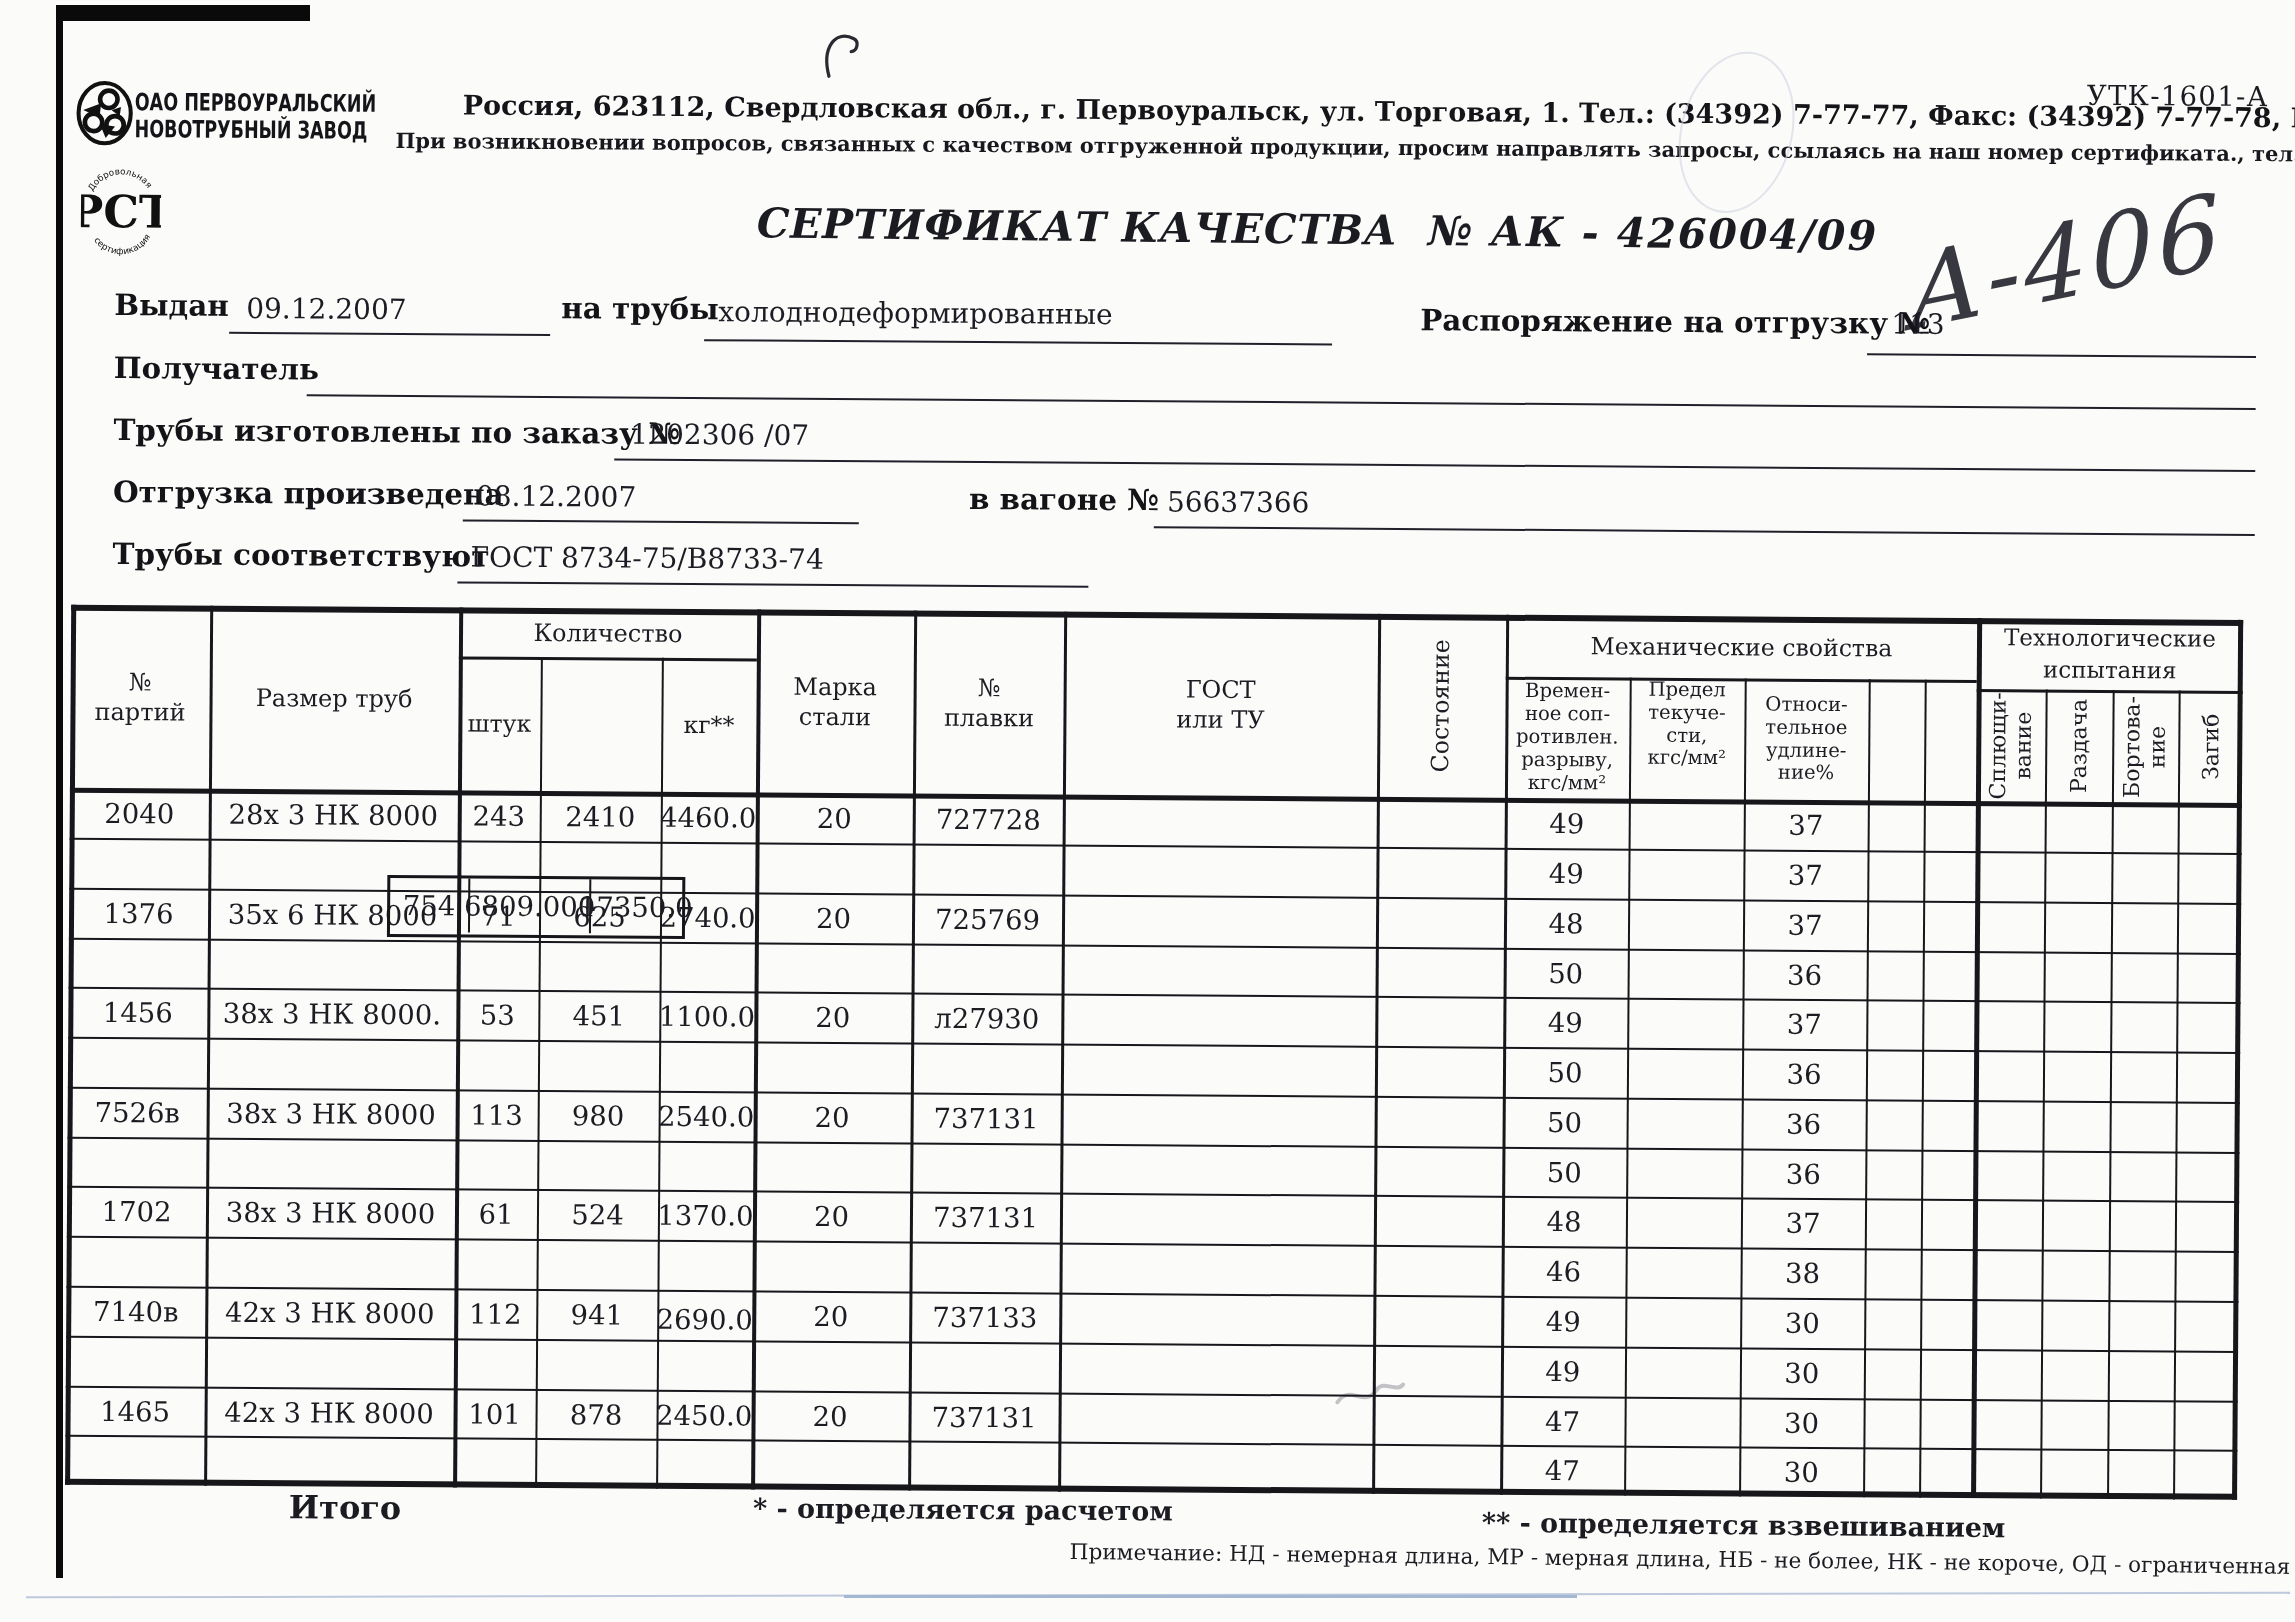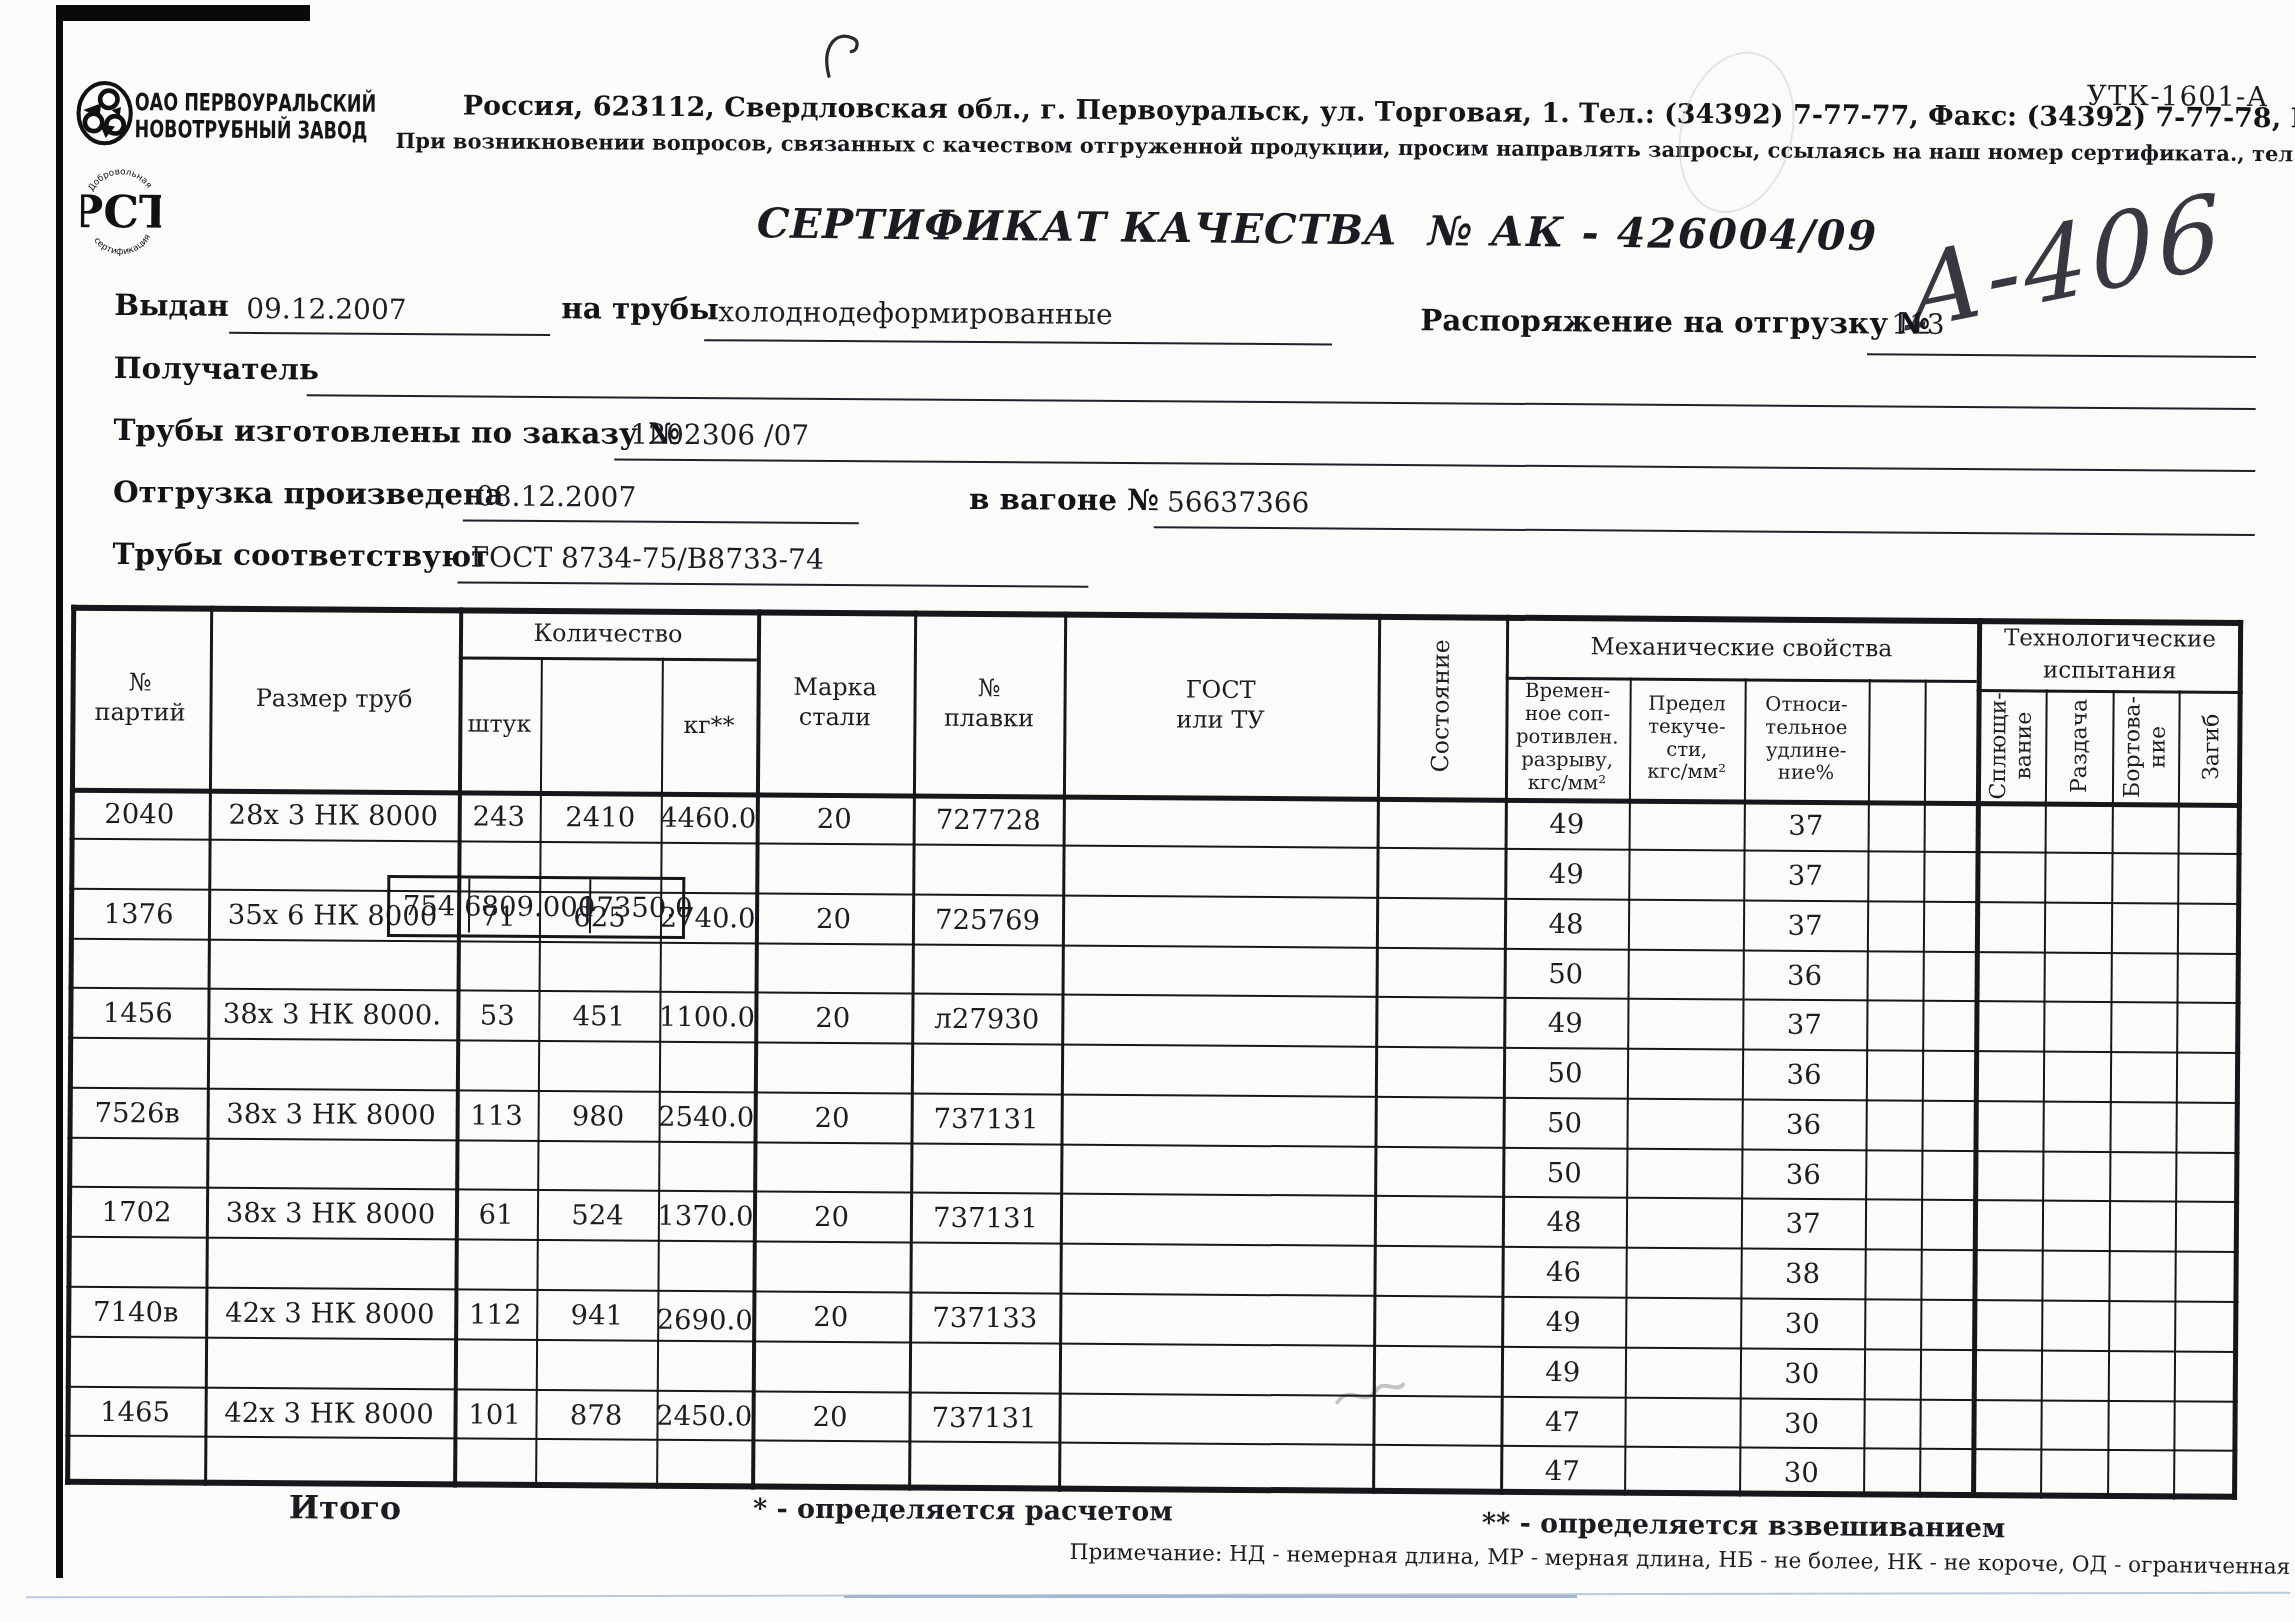--- a/index.html
+++ b/index.html
@@ -57,21 +57,21 @@
   .hc-qty{left:388px;top:0;width:298px;height:49px;}
   .hc-pieces{left:388px;top:49px;width:82px;height:134px;}
   .hc-meters{left:470px;top:49px;width:121px;height:134px;}
   .hc-kg{left:591px;top:49px;width:95px;height:134px;}
   .hc-steel{left:686px;top:0;width:157px;height:183px;}
   .hc-heat{left:843px;top:0;width:151px;height:183px;}
   .hc-gost{left:993px;top:0;width:314px;height:183px;}
   .hc-state{left:1307px;top:0;width:128px;height:183px;}
   .hc-mech{left:1435px;top:0;width:471px;height:62px;}
   .hc-tensile{left:1435px;top:62px;width:124px;height:121px;}
-  .hc-yield{left:1559px;top:62px;width:115px;height:121px;}
+  .hc-yield{left:1559px;top:48px;width:115px;height:121px;}
   .hc-elong{left:1674px;top:62px;width:124px;height:121px;}
   .hc-tech{left:1906px;top:0;width:266px;height:71px;font-size:23px;line-height:1.35;}
   .hc-flatten{left:1906px;top:71px;width:69px;height:113px;}
   .hc-expand{left:1975px;top:71px;width:67px;height:113px;}
   .hc-flange{left:2042px;top:71px;width:65px;height:113px;}
   .hc-bend{left:2108px;top:71px;width:65px;height:113px;}
 </style>
 </head>
 <body>
 

